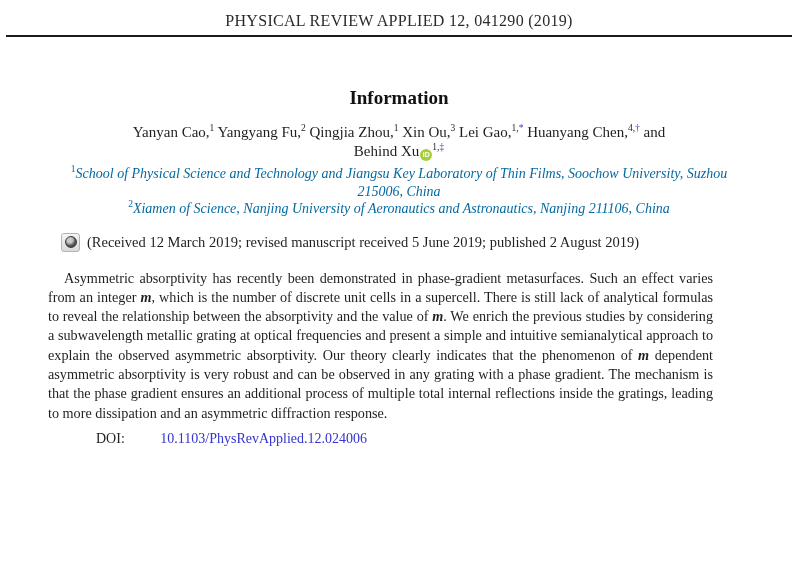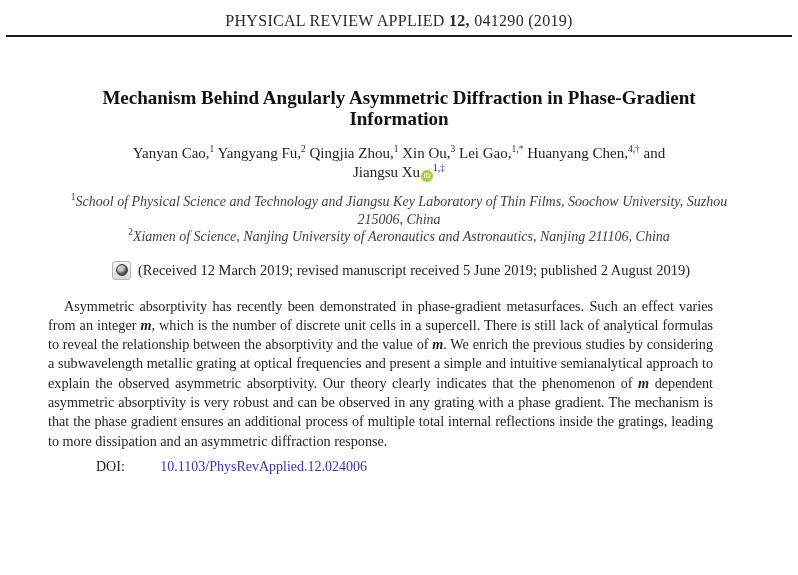--- a/index.html
+++ b/index.html
@@ -12,21 +12,21 @@
     color:#1f1f1f;
   }
   
   .jheader {
     padding-top:12px;
     text-align:center;
     font-size:16px;
     letter-spacing:0.3px;
     color:#2a2a2a;
   }
-  .jheader .vol { font-weight:bold; }
+  .jheader .vol { font-weight:normal; }
   .toprule {
     border:none;
     border-top:2px solid #1a1a1a;
     margin:5px 6px 0 6px;
   }
   
   .title {
     margin:50px auto 0 auto;
     width:640px;
     text-align:center;
@@ -52,33 +52,33 @@
     border-radius:50%;
     background:#a6ce39;
     color:#ffffff;
     font-family:"Liberation Sans",sans-serif;
     font-size:7px; font-weight:bold;
     line-height:12px; text-align:center;
     vertical-align:-1px;
   }
   
   .affils {
-    margin:11px auto 0 auto;
+    margin:4px auto 0 auto;
     width:672px;
     text-align:center;
     font-size:14px;
     font-style:italic;
     line-height:17.5px;
-    color:#404040;
+    color:#0369a1;
   }
   .affil { margin:0; }
   .affil sup { font-style:normal; }
   
   .received {
-    margin:15px 0 0 112px;
+    margin:15px 0 0 61px;
     font-size:14.5px;
     display:flex;
     align-items:center;
     gap:7px;
   }
   .cm-badge {
     display:inline-flex;
     align-items:center; justify-content:center;
     width:17px; height:17px;
     background:linear-gradient(#f6f6f6,#dadada);
@@ -113,35 +113,34 @@
 <body>
 
 <div class="page">
 
   <div class="jheader">
     <span>PHYSICAL REVIEW APPLIED </span><span class="vol">12,</span><span> 041290 (2019)</span>
   </div>
   <hr class="toprule">
 
   <div class="title">
-    <div>Mechanism Behind Angularly Asymmetric Diffraction in Phase-Gradient</div>
     <div>Information</div>
   </div>
 
   <div class="authors">
     <div>
       <span><span>Yanyan Cao,</span><sup>1</sup></span>
       <span><span>Yangyang Fu,</span><sup>2</sup></span>
       <span><span>Qingjia Zhou,</span><sup>1</sup></span>
       <span><span>Xin Ou,</span><sup>3</sup></span>
       <span><span>Lei Gao,</span><sup><span>1,</span><span class="fnmark">*</span></sup></span>
       <span><span>Huanyang Chen,</span><sup><span>4,</span><span class="fnmark">†</span></sup></span><span> and</span>
     </div>
     <div>
-      <span><span>Jiangsu Xu</span><span class="orcid">iD</span><sup><span>1,</span><span class="fnmark">‡</span></sup></span>
+      <span><span>Behind Xu</span><span class="orcid">iD</span><sup><span>1,</span><span class="fnmark">‡</span></sup></span>
     </div>
   </div>
 
   <div class="affils">
     <p class="affil"><sup>1</sup><span>School of Physical Science and Technology and Jiangsu Key Laboratory of Thin Films, Soochow University, Suzhou 215006, China</span></p>
     <p class="affil"><sup>2</sup><span>Xiamen of Science, Nanjing University of Aeronautics and Astronautics, Nanjing 211106, China</span></p>
   </div>
 
   <div class="received">
     <span class="cm-badge">

